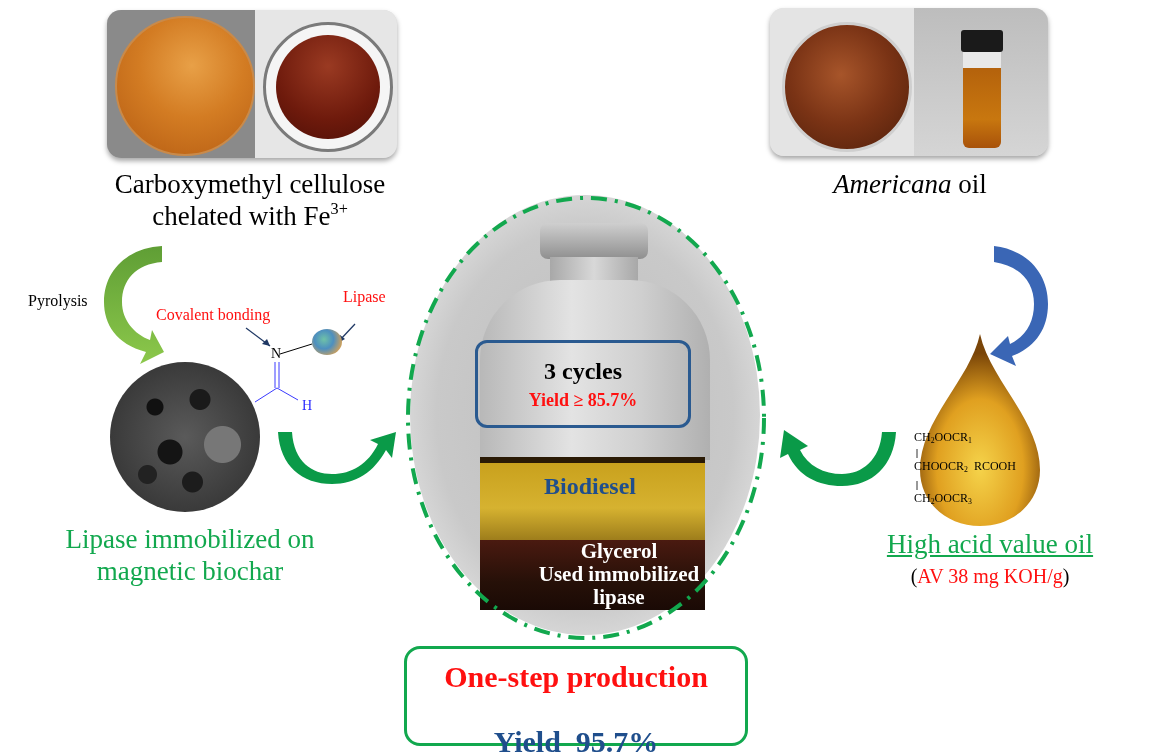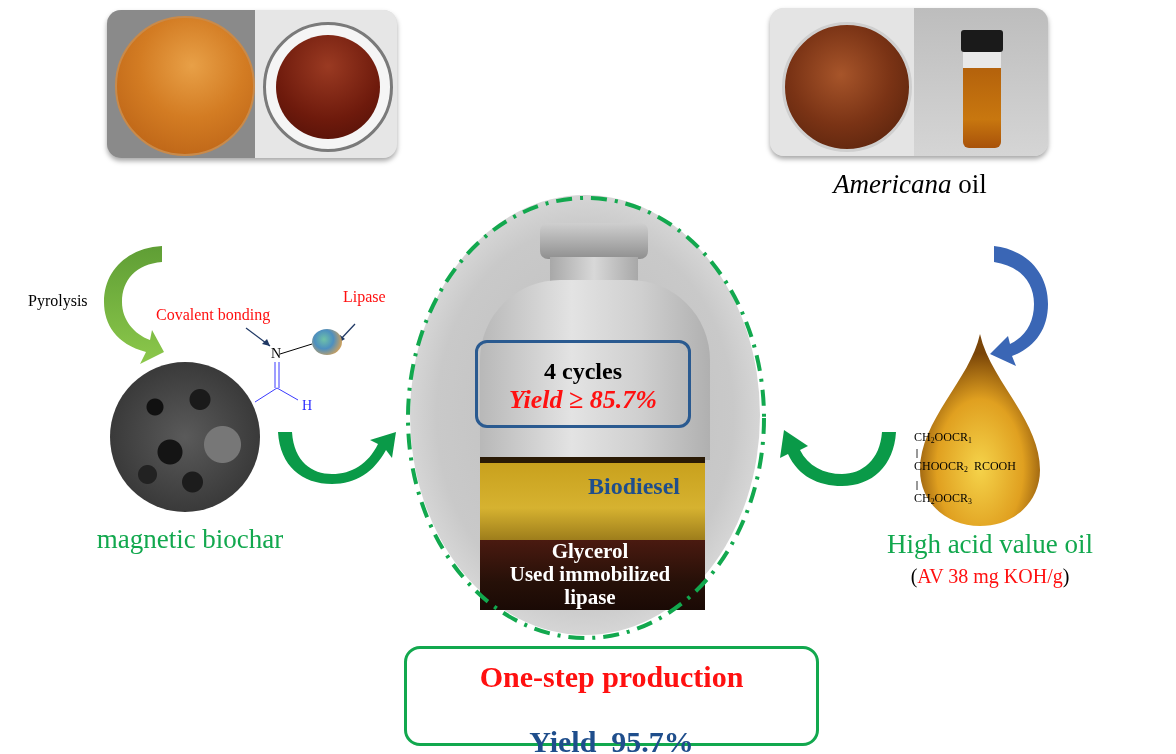--- a/index.html
+++ b/index.html
@@ -28,20 +28,22 @@
   <div class="abs" style="left:148px; top:0; width:142px; height:148px; background:#e6e6e6;">
     <div class="abs" style="left:8px; top:12px; width:124px; height:124px; border-radius:50%;
                 border:3px solid #7a7a7a; background:#f5f5f5;">
       <div class="abs" style="left:10px; top:10px; width:104px; height:104px; border-radius:50%;
                 background:radial-gradient(circle at 50% 30%, #9a3a22 0%, #6e1a0c 60%, #4e0f07 100%);"></div>
     </div>
   </div>
 </div>
 
 <div class="abs caption" style="left:70px; top:168px; width:360px;">
+  <div>Carboxymethyl cellulose</div>
+  <div><span>chelated with Fe</span><sup>3+</sup></div>
 </div>
 
 <div class="abs" style="left:28px; top:292px; font-size:16px;">Pyrolysis</div>
 
 <svg class="abs" style="left:100px; top:240px;" width="70" height="130" viewBox="0 0 70 130">
   <defs>
     <linearGradient id="lg1" x1="0" y1="0" x2="0" y2="1">
       <stop offset="0" stop-color="#5f9e35"></stop>
       <stop offset="1" stop-color="#8cc84b"></stop>
     </linearGradient>
@@ -72,20 +74,21 @@
             background:
               radial-gradient(circle at 30% 30%, #111 0 8px, transparent 9px),
               radial-gradient(circle at 60% 25%, #1a1a1a 0 10px, transparent 11px),
               radial-gradient(circle at 40% 60%, #141414 0 12px, transparent 13px),
               radial-gradient(circle at 75% 55%, #777 0 18px, transparent 19px),
               radial-gradient(circle at 25% 75%, #222 0 9px, transparent 10px),
               radial-gradient(circle at 55% 80%, #1c1c1c 0 10px, transparent 11px),
               radial-gradient(circle, #5a5a5a 0%, #3a3a3a 70%, #222 100%);"></div>
 
 <div class="abs green-caption" style="left:20px; top:523px; width:340px;">
+  <div>Lipase immobilized on</div>
   <div>magnetic biochar</div>
 </div>
 
 <svg class="abs" style="left:274px; top:424px;" width="130" height="62" viewBox="0 0 130 62">
   <path d="M4 8 L18 8 C20 38 38 50 58 50 C78 50 94 40 104 20 L96 16 L122 8 L118 34 L112 26 C100 48 82 60 58 60 C28 60 6 42 4 8 Z" fill="#0a9a48"></path>
 </svg>
 
 <div class="abs" style="left:410px; top:195px; width:350px; height:440px; border-radius:50%;
             background:radial-gradient(ellipse at 50% 50%, #bdbdbd 0%, #c9c9c9 60%, #e6e6e6 85%, #ffffff 100%);">
 
@@ -102,33 +105,33 @@
   <div class="abs" style="left:70px; top:345px; width:225px; height:70px;
               background:linear-gradient(#4a1a10,#261008 60%,#1a0a05);"></div>
 </div>
 
 <svg class="abs" style="left:400px; top:190px;" width="372" height="456" viewBox="0 0 372 456">
   <ellipse cx="186" cy="228" rx="178" ry="220" fill="none" stroke="#12a84e" stroke-width="4" stroke-dasharray="16 8 3 8"></ellipse>
 </svg>
 
 <div class="abs" style="left:475px; top:340px; width:216px; height:88px; border:3px solid #2a5a90; border-radius:12px;
             text-align:center; box-sizing:border-box;">
-  <div class="bold" style="font-size:24px; margin-top:14px; line-height:28px;">4 cycles</div>
-  <div class="bold red" style="font-size:26px; line-height:30px;font-style:italic;">Yield ≥ 85.7%</div>
+  <div class="bold" style="font-size:24px; margin-top:14px; line-height:28px;">3 cycles</div>
+  <div class="bold red" style="font-size:18px; line-height:30px;">Yield ≥ 85.7%</div>
 </div>
 
-<div class="abs bold blue-text" style="left:480px; top:473px; width:220px; text-align:center; font-size:24px;padding-left:44px;">Biodiesel</div>
+<div class="abs bold blue-text" style="left:480px; top:473px; width:220px; text-align:center; font-size:24px;">Biodiesel</div>
 
-<div class="abs bold" style="left:480px; top:540px; width:220px; text-align:center; font-size:21px; color:#fff; line-height:23px;">
+<div class="abs bold" style="left:480px; top:540px; width:220px; text-align:center; font-size:21px; color:#fff; line-height:23px;padding-left:29px;">
   <div>Glycerol</div>
   <div>Used immobilized</div>
   <div>lipase</div>
 </div>
 
-<div class="abs" style="left:404px; top:646px; width:415px; height:100px; border:3px solid #12a84e; border-radius:16px;
+<div class="abs" style="left:404px; top:646px; width:344px; height:100px; border:3px solid #12a84e; border-radius:16px;
             box-sizing:border-box; text-align:center;">
   <div class="bold red" style="font-size:30px; margin-top:10px; line-height:36px;">One-step production</div>
   <div class="bold blue-text" style="font-size:30px; line-height:36px; white-space:pre;margin-top:29px;">Yield  95.7%</div>
 </div>
 
 <div class="abs photo" style="left:770px; top:8px; width:278px; height:148px; background:#e0e0e0;">
   <div class="abs" style="left:0; top:0; width:144px; height:148px; background:#e4e4e4;">
     <div class="abs" style="left:12px; top:14px; width:124px; height:124px; border-radius:50%; border:3px solid #cfcfcf;
                 background:radial-gradient(circle at 45% 40%, #a7552a 0%, #7a3315 50%, #4e1e0a 100%);"></div>
   </div>
@@ -162,16 +165,16 @@
   <path d="M90 4 C100 50 150 90 150 140 C150 172 124 196 90 196 C56 196 30 172 30 140 C30 90 80 50 90 4 Z" fill="url(#drop)"></path>
   <line x1="27" y1="119" x2="27" y2="128" stroke="#333" stroke-width="1"></line>
   <line x1="27" y1="151" x2="27" y2="160" stroke="#333" stroke-width="1"></line>
 </svg>
 <div class="abs" style="left:914px; top:426px; font-size:12px; line-height:22px;">
   <div><span>CH</span><sub>2</sub><span>OOCR</span><sub>1</sub></div>
   <div style="margin-top:7px;"><span>CHOOCR</span><sub>2</sub>&nbsp;&nbsp;<span>RCOOH</span></div>
   <div style="margin-top:10px;"><span>CH</span><sub>2</sub><span>OOCR</span><sub>3</sub></div>
 </div>
 
-<div class="abs green-caption" style="left:850px; top:528px; width:280px;">High acid value oil</div>
+<div class="abs green-caption" style="left:850px; top:528px; width:280px;text-decoration:underline;">High acid value oil</div>
 <div class="abs" style="left:850px; top:565px; width:280px; text-align:center; font-size:20px;">
   <span>(</span><span class="red">AV 38 mg KOH/g</span><span>)</span>
 </div>
 
 </body></html>

